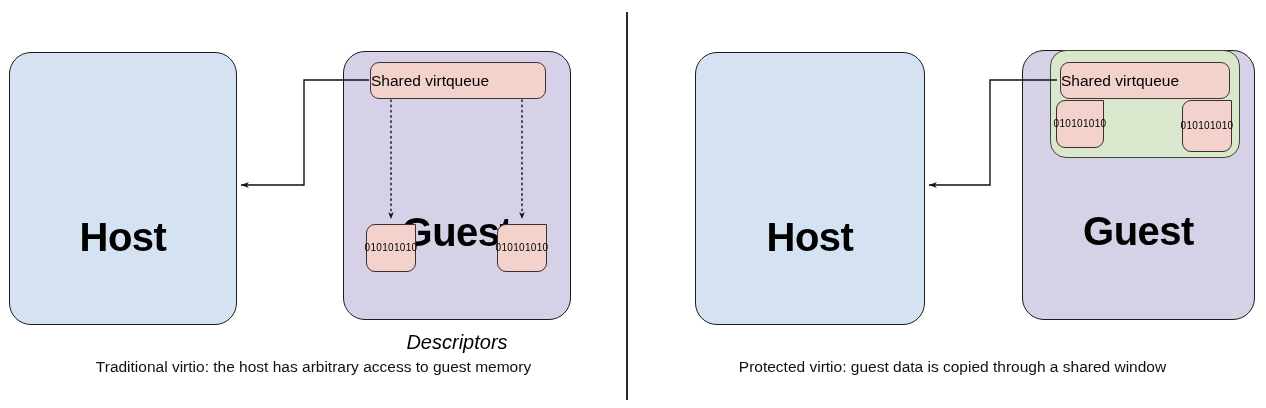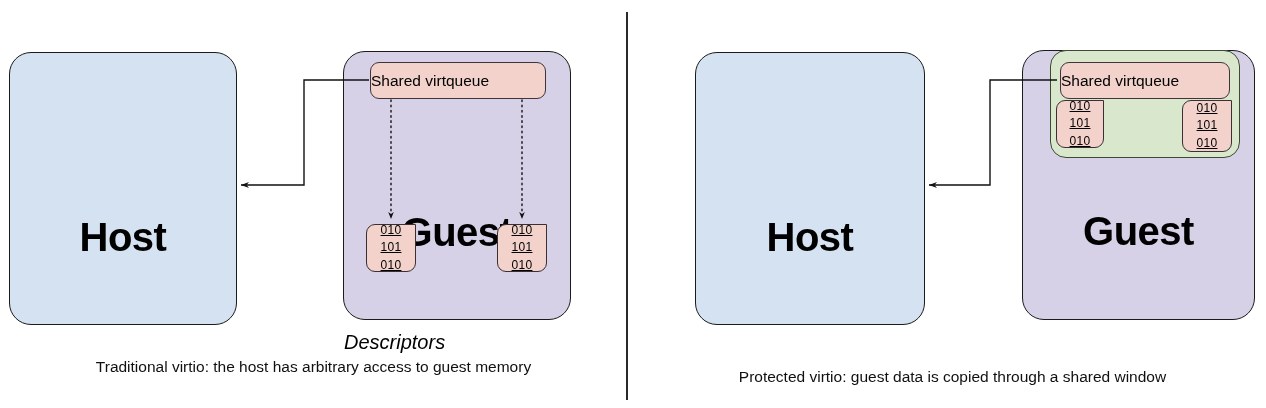--- a/index.html
+++ b/index.html
@@ -84,35 +84,34 @@
   }
 
   
   .desc-box {
     position: absolute;
     background: #f2d2cb;
     border: 1.4px solid #3a3034;
     box-sizing: border-box;
     border-radius: 9px 0 0 9px;
     display: flex;
-    flex-direction: column;
+    flex-direction: row;
     align-items: center;
     justify-content: center;
-    font-size: 12px;
+    font-size: 10px;
     line-height: 1.45;
     color: #000;
     letter-spacing: 0.3px;
-    text-decoration: underline;
   }
   .desc-box.rt-round { border-radius: 9px 0 9px 9px; }
 
   .desc-label {
     position: absolute;
     width: 100%;
-    text-align: left;
+    text-align: center;
     font-size: 20px;
     font-style: italic;
     color: #000;
   }
 
   .window-box {
     position: absolute;
     background: #d9e7cd;
     border: 1.4px solid #3c4a33;
     border-radius: 16px;
@@ -229,16 +228,16 @@
           <path d="M8,4 L0,1 L2.5,4 L0,7 Z" fill="#111"></path>
         </marker>
         <marker id="ar-r" markerWidth="10" markerHeight="10" refX="8" refY="4" orient="auto" markerUnits="userSpaceOnUse">
           <path d="M8,4 L0,1 L2.5,4 L0,7 Z" fill="#111"></path>
         </marker>
       </defs>
 
       <path d="M418,80 L351,80 L351,185 L290,185" fill="none" stroke="#111" stroke-width="1.4" marker-end="url(#ah-r)"></path>
     </svg>
 
-    <div class="caption" style="top:368px;">Protected virtio: guest data is copied through a shared window</div>
+    <div class="caption" style="top:358px;">Protected virtio: guest data is copied through a shared window</div>
   </div>
 
 </div>
 
 </body></html>

